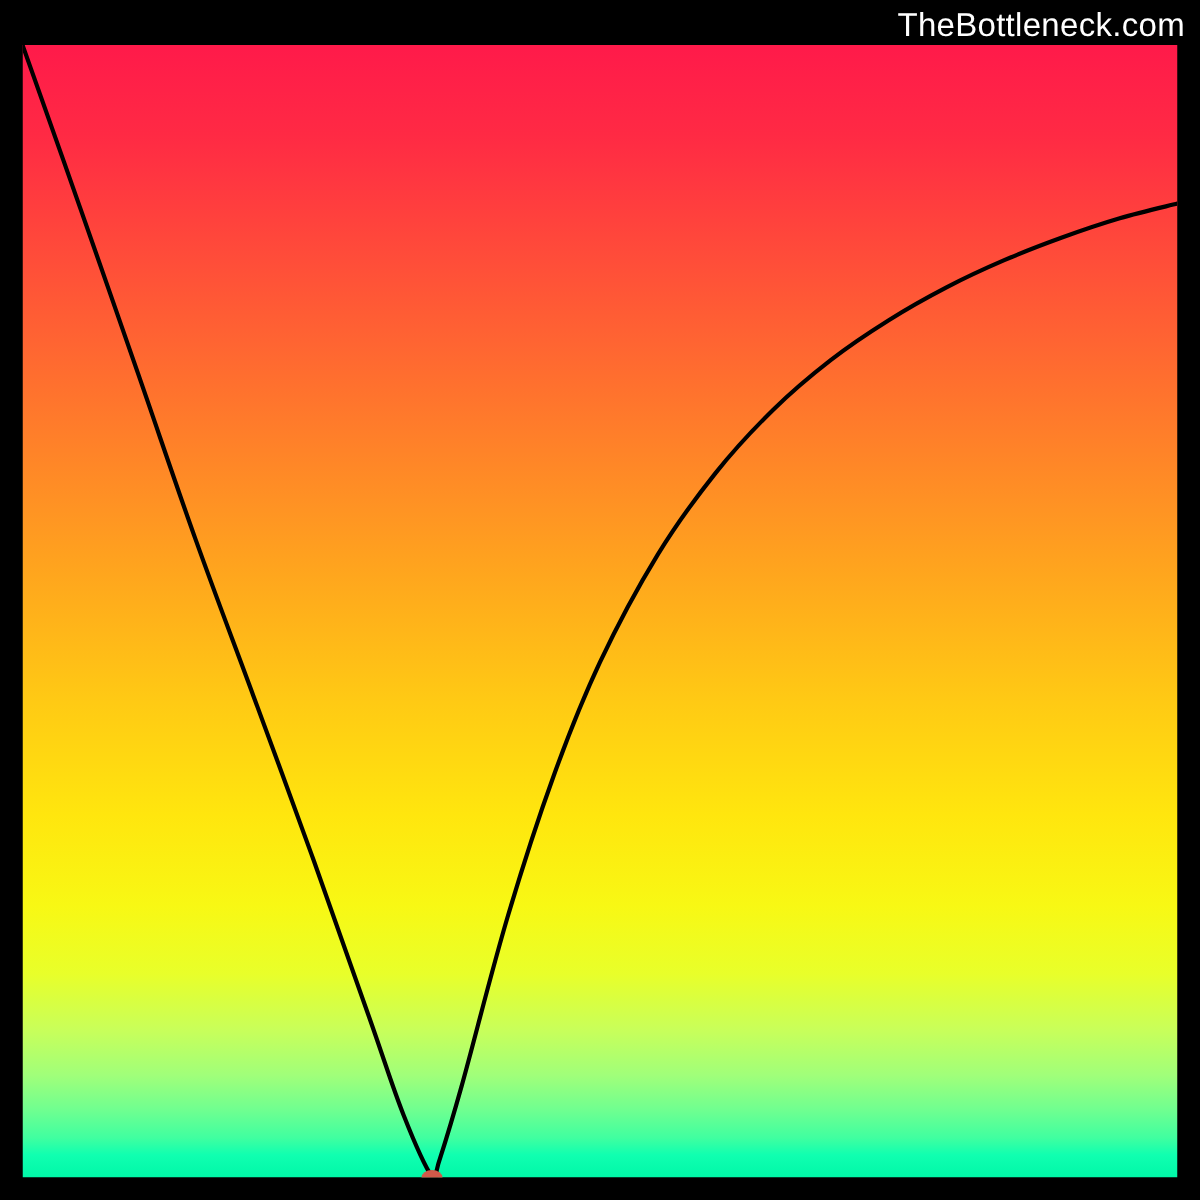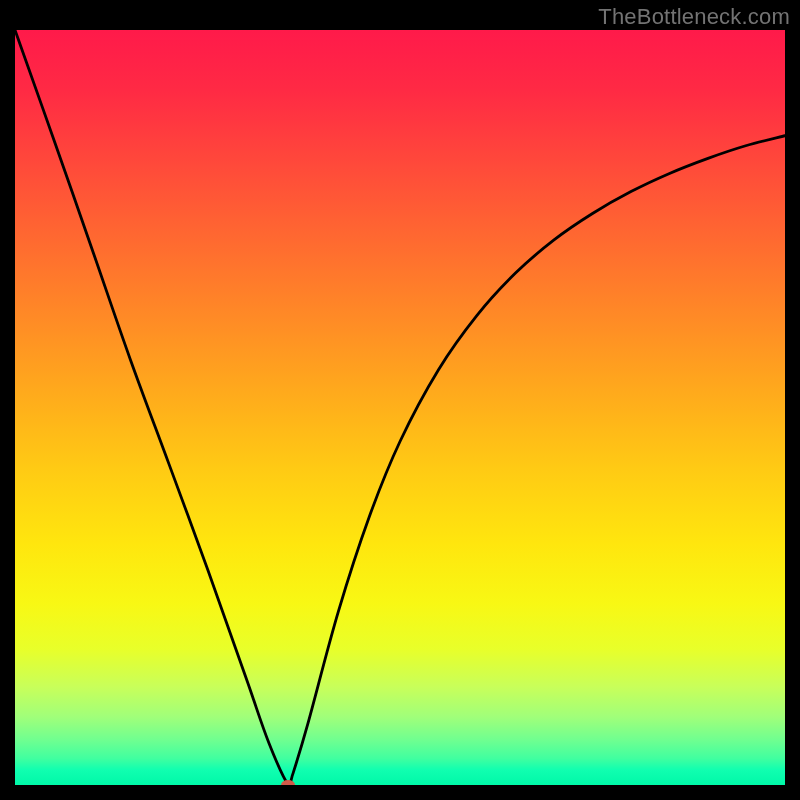--- a/index.html
+++ b/index.html
@@ -10,21 +10,21 @@
     position: relative;
     font-family: Arial, sans-serif;
     overflow: hidden;
   }
   .watermark {
     position: absolute;
     top: 4px;
     right: 10px;
     font-size: 22px;
     font-weight: 500;
-    color: #737373;
+    color: #ffffff;
     z-index: 10;
     letter-spacing: 0.2px;
   }
   .plot-area {
     position: absolute;
     left: 15px;
     top: 30px;
     width: 770px;
     height: 755px;
     overflow: hidden;

